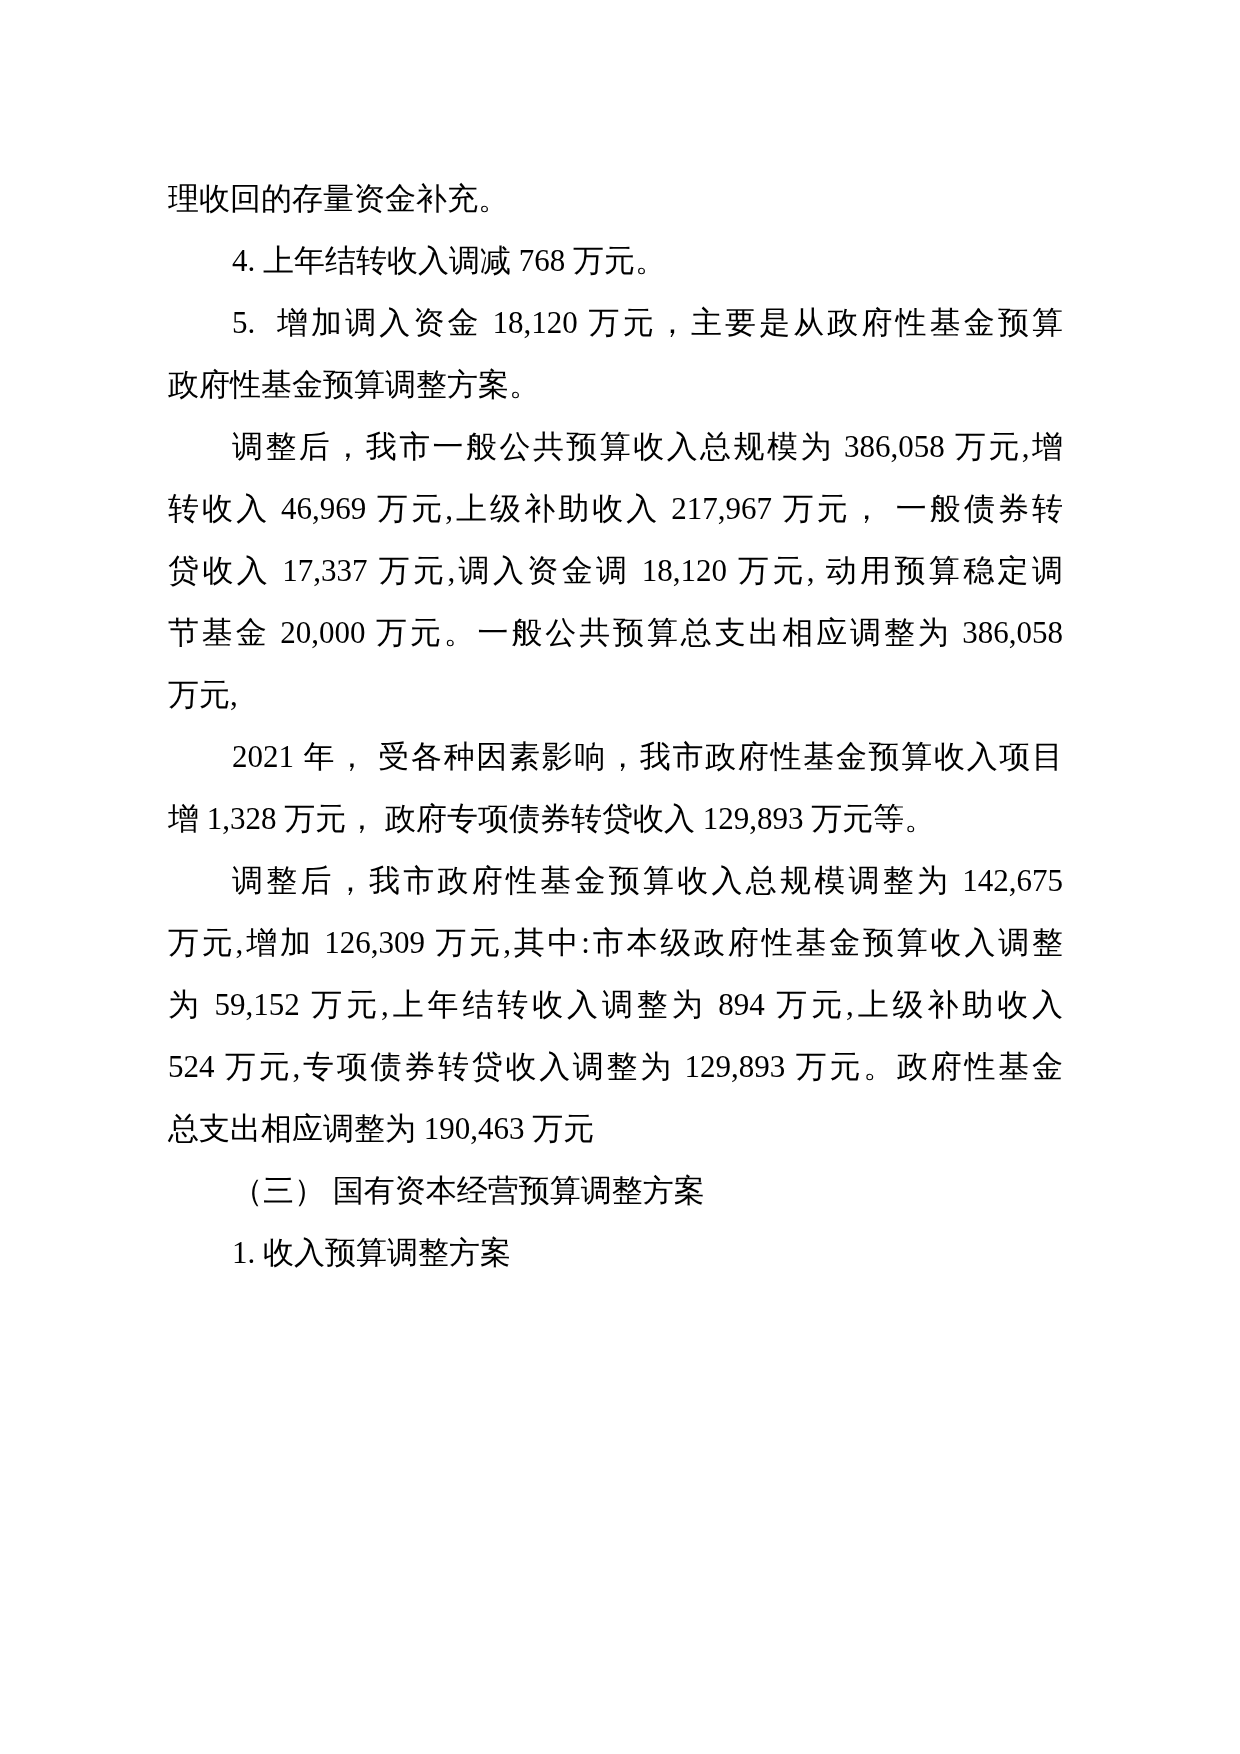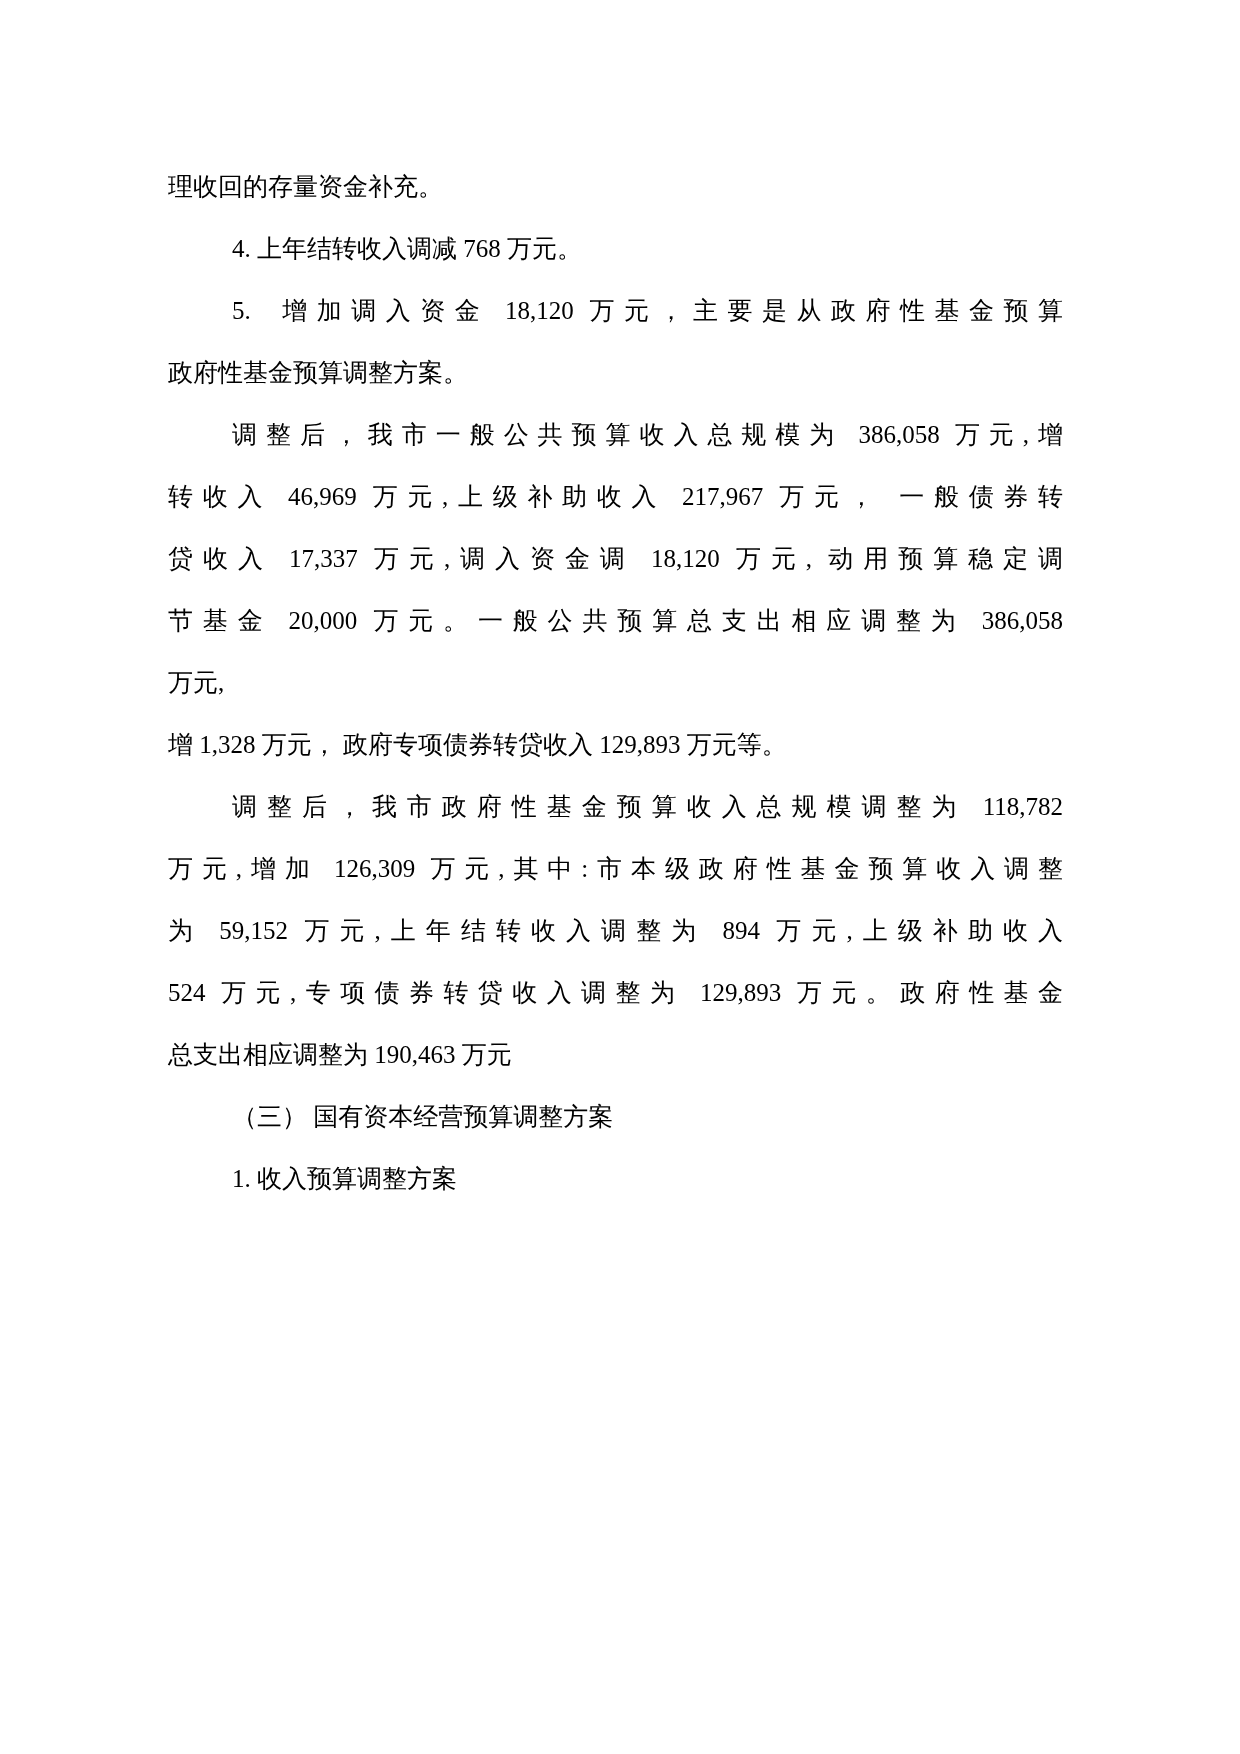--- a/index.html
+++ b/index.html
@@ -12,23 +12,23 @@
     width: 1240px;
     height: 1754px;
     background: #ffffff;
     overflow: hidden;
     color: #000000;
     font-family: "Liberation Serif", "DejaVu Serif", serif;
   }
   .textblock {
     position: absolute;
     left: 168px;
-    top: 156px;
+    top: 168px;
     width: 895px;
-    font-size: 25px;
+    font-size: 31px;
     line-height: 62px;
   }
   .line {
     white-space: pre-wrap;
     text-align: left;
   }
   .indent {
     text-indent: 64px;
   }
   .justify {
@@ -46,22 +46,23 @@
   <div class="textblock">
     <div class="line">理收回的存量资金补充。</div>
     <div class="line indent">4. 上年结转收入调减 768 万元。</div>
     <div class="line indent justify">5.  增加调入资金 18,120 万元，主要是从政府性基金预算</div>
     <div class="line">政府性基金预算调整方案。</div>
     <div class="line indent justify">调整后，我市一般公共预算收入总规模为 386,058 万元,增</div>
     <div class="line justify">转收入 46,969 万元,上级补助收入 217,967 万元， 一般债券转</div>
     <div class="line justify">贷收入 17,337 万元,调入资金调 18,120 万元, 动用预算稳定调</div>
     <div class="line justify">节基金 20,000 万元。一般公共预算总支出相应调整为 386,058</div>
     <div class="line">万元,</div>
+    <div class="line indent justify">2021 年， 受各种因素影响，我市政府性基金预算收入项目</div>
     <div class="line">增 1,328 万元， 政府专项债券转贷收入 129,893 万元等。</div>
-    <div class="line indent justify">调整后，我市政府性基金预算收入总规模调整为 118,782</div>
+    <div class="line indent justify">调整后，我市政府性基金预算收入总规模调整为 142,675</div>
     <div class="line justify">万元,增加 126,309 万元,其中:市本级政府性基金预算收入调整</div>
     <div class="line justify">为 59,152 万元,上年结转收入调整为 894 万元,上级补助收入</div>
     <div class="line justify">524 万元,专项债券转贷收入调整为 129,893 万元。政府性基金</div>
     <div class="line">总支出相应调整为 190,463 万元</div>
     <div class="line indent">（三） 国有资本经营预算调整方案</div>
     <div class="line indent">1. 收入预算调整方案</div>
   </div>
 </div>
 
 </body></html>

